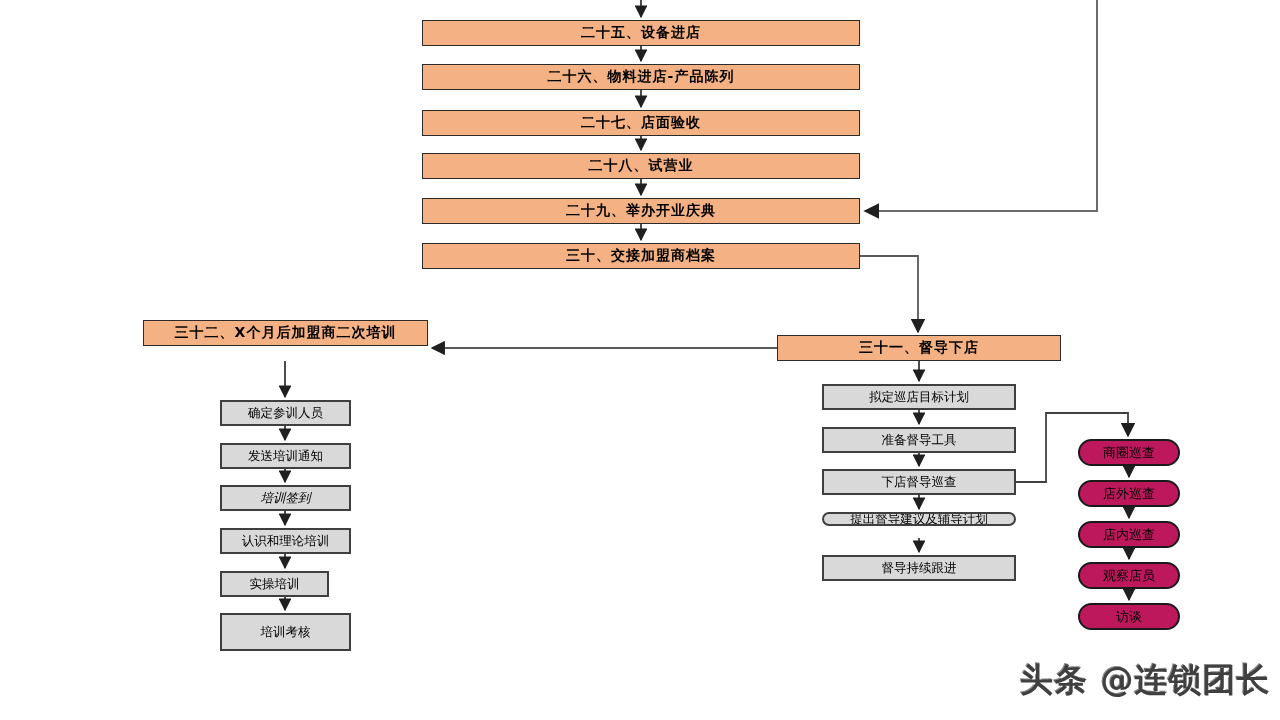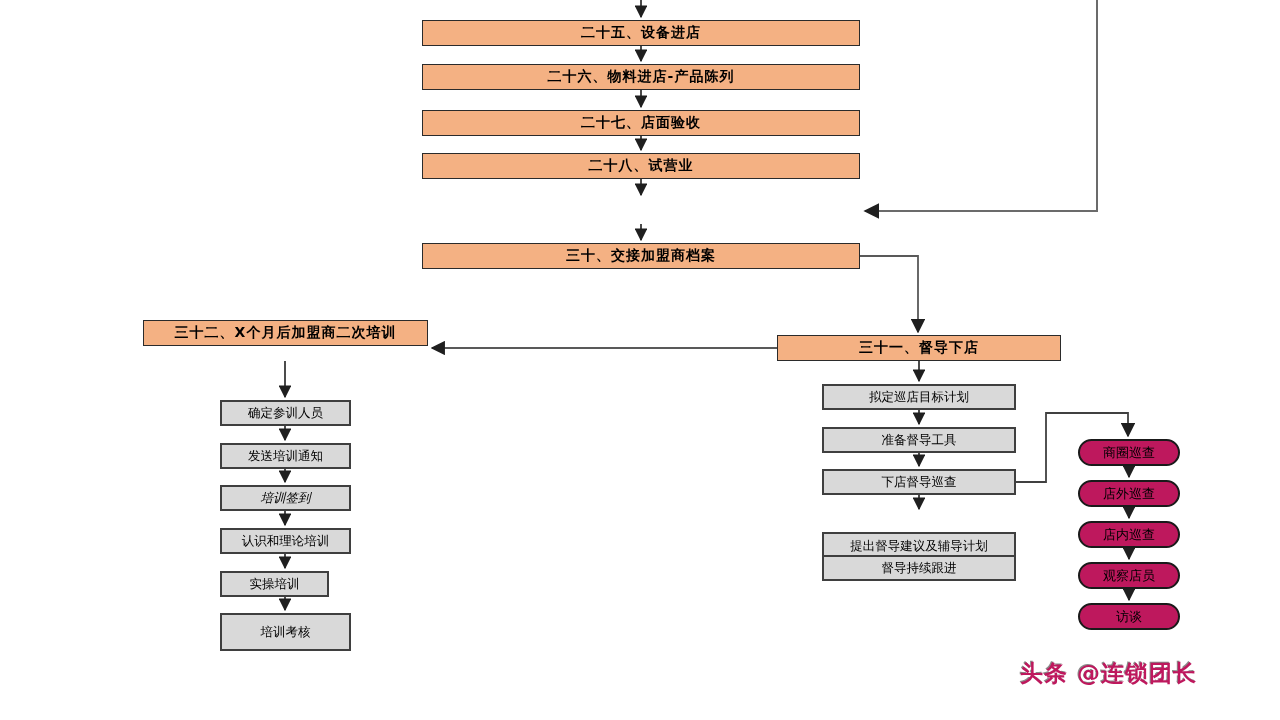--- a/index.html
+++ b/index.html
@@ -44,23 +44,23 @@
   .oval {
     background: #be185d;
     border: 2px solid #1a1a1a;
     border-radius: 14px;
     font-size: 13px;
   }
   .watermark {
     position: absolute;
     left: 1020px; top: 658px;
     width: 260px;
-    font-size: 23px;
+    font-size: 33px;
     font-weight: bold;
-    color: #be185d;
+    color: #404040;
     text-shadow: 2px 2px 0 rgba(255,255,255,0.95), -1px -1px 0 #8a8a8a;
     white-space: nowrap;
     letter-spacing: 1px;
   }
 </style>
 </head>
 <body>
 
 <div class="canvas">
 
@@ -102,36 +102,37 @@
     <polyline points="1129,466 1129,477" fill="none" stroke="#1f1f1f" stroke-width="1.6" marker-end="url(#arrow)"></polyline>
     <polyline points="1129,507 1129,518" fill="none" stroke="#1f1f1f" stroke-width="1.6" marker-end="url(#arrow)"></polyline>
     <polyline points="1129,548 1129,559" fill="none" stroke="#1f1f1f" stroke-width="1.6" marker-end="url(#arrow)"></polyline>
     <polyline points="1129,589 1129,600" fill="none" stroke="#1f1f1f" stroke-width="1.6" marker-end="url(#arrow)"></polyline>
   </svg>
 
   <div class="box stage" style="left:422px; top:20px;  width:438px; height:26px;">二十五、设备进店</div>
   <div class="box stage" style="left:422px; top:64px;  width:438px; height:26px;">二十六、物料进店-产品陈列</div>
   <div class="box stage" style="left:422px; top:110px; width:438px; height:26px;">二十七、店面验收</div>
   <div class="box stage" style="left:422px; top:153px; width:438px; height:26px;">二十八、试营业</div>
+  <div class="box stage" style="left:422px; top:198px; width:438px; height:26px;">二十九、举办开业庆典</div>
   <div class="box stage" style="left:422px; top:243px; width:438px; height:26px;">三十、交接加盟商档案</div>
 
   <div class="box stage" style="left:143px; top:320px; width:285px; height:26px;">三十二、X个月后加盟商二次培训</div>
   <div class="box stage" style="left:777px; top:335px; width:284px; height:26px;">三十一、督导下店</div>
 
   <div class="box step" style="left:220px; top:400px; width:131px; height:26px;">确定参训人员</div>
   <div class="box step" style="left:220px; top:443px; width:131px; height:26px;">发送培训通知</div>
   <div class="box step" style="left:220px; top:485px; width:131px; height:26px;font-style:italic;">培训签到</div>
   <div class="box step" style="left:220px; top:528px; width:131px; height:26px;">认识和理论培训</div>
   <div class="box step" style="left:220px; top:571px; width:109px; height:26px;">实操培训</div>
   <div class="box step" style="left:220px; top:613px; width:131px; height:38px;">培训考核</div>
 
   <div class="box step" style="left:822px; top:384px; width:194px; height:26px;font-family:Liberation Serif, serif;">拟定巡店目标计划</div>
   <div class="box step" style="left:822px; top:427px; width:194px; height:26px;">准备督导工具</div>
   <div class="box step" style="left:822px; top:469px; width:194px; height:26px;">下店督导巡查</div>
-  <div class="box step" style="left:822px; top:532px; width:194px; height:28px;">提出督导建议及辅导计划</div>
+  <div class="box step" style="left:822px; top:512px; width:194px; height:14px;border-radius:10px;">提出督导建议及辅导计划</div>
   <div class="box step" style="left:822px; top:555px; width:194px; height:26px;">督导持续跟进</div>
 
   <div class="box oval" style="left:1078px; top:439px; width:102px; height:27px;">商圈巡查</div>
   <div class="box oval" style="left:1078px; top:480px; width:102px; height:27px;">店外巡查</div>
   <div class="box oval" style="left:1078px; top:521px; width:102px; height:27px;">店内巡查</div>
   <div class="box oval" style="left:1078px; top:562px; width:102px; height:27px;">观察店员</div>
   <div class="box oval" style="left:1078px; top:603px; width:102px; height:27px;">访谈</div>
 
   <div class="watermark">头条 @连锁团长</div>
 

